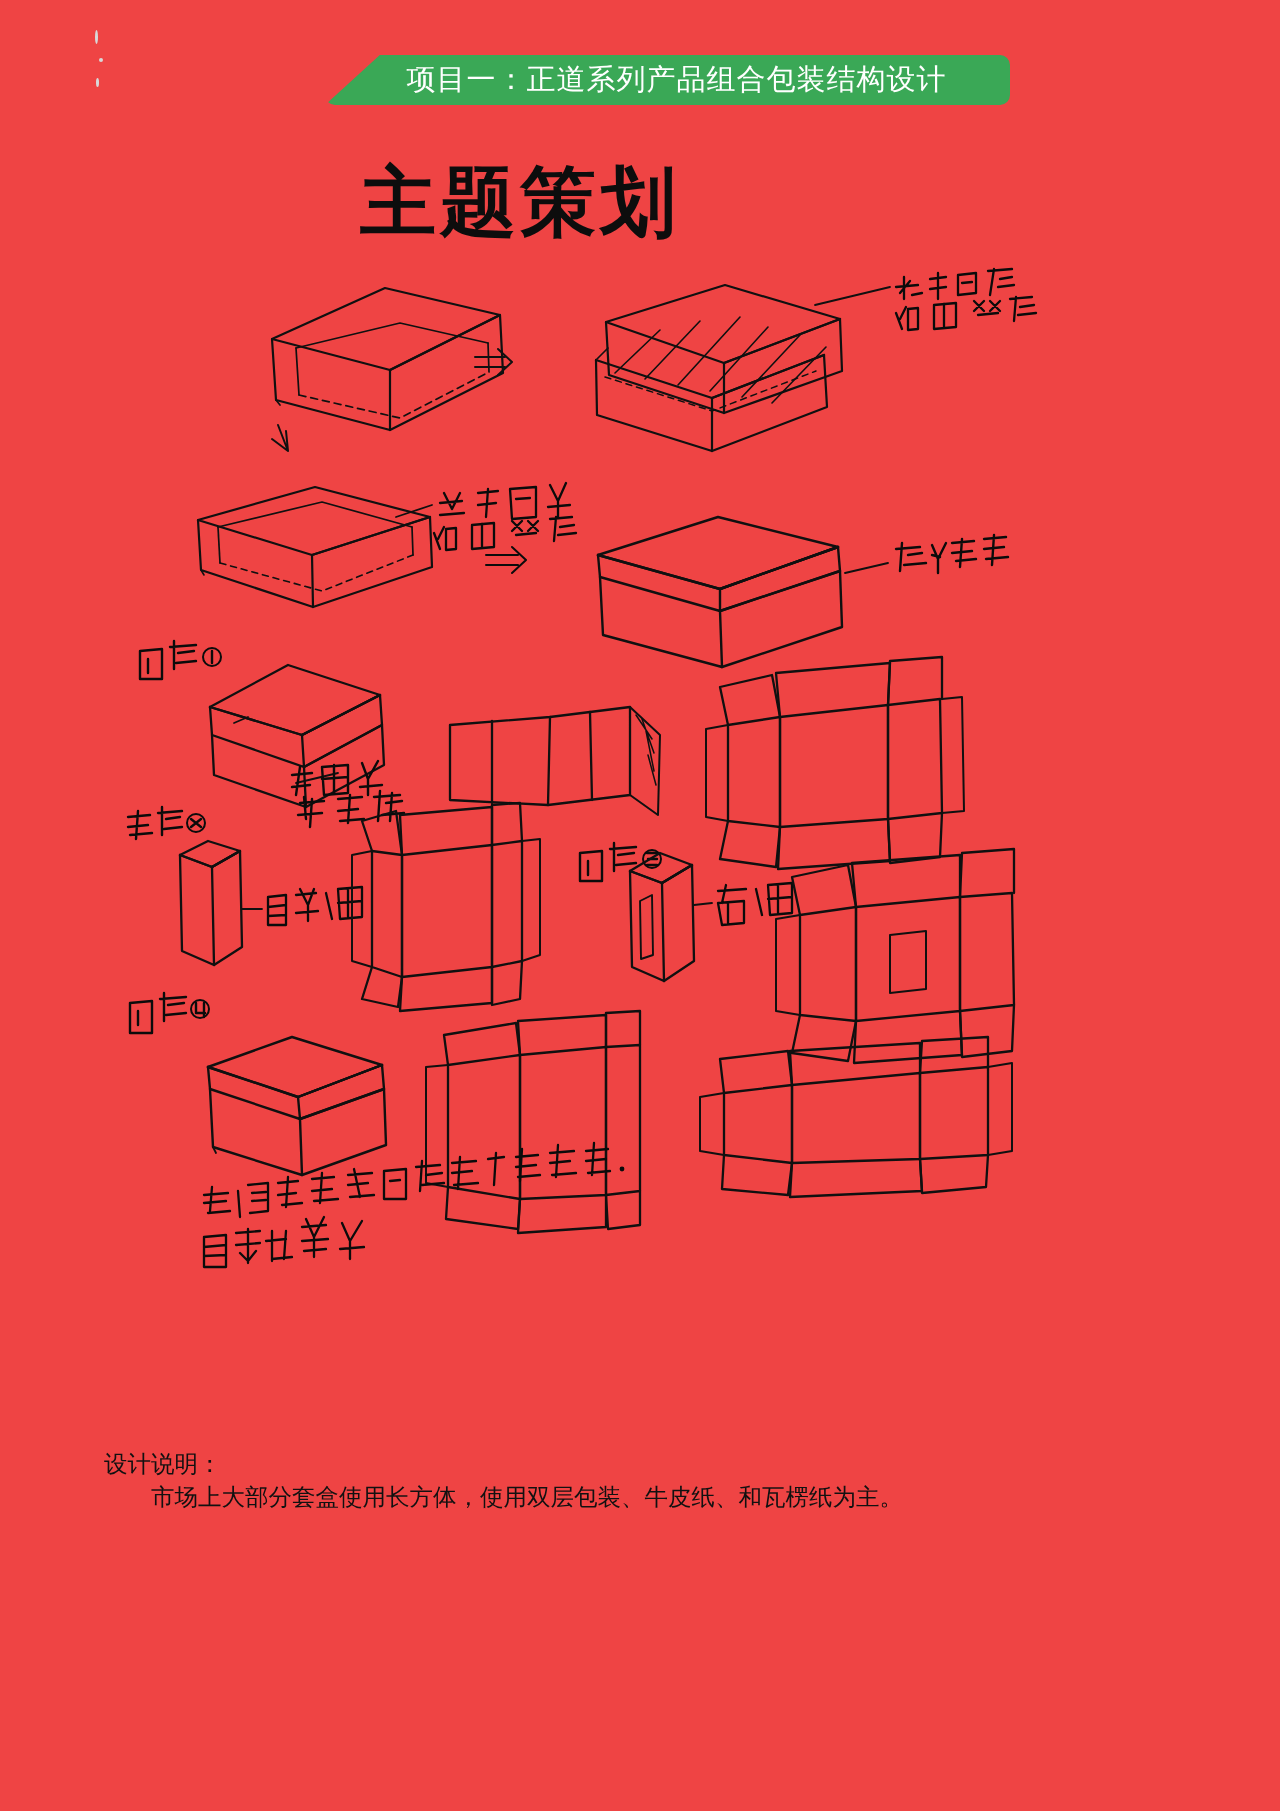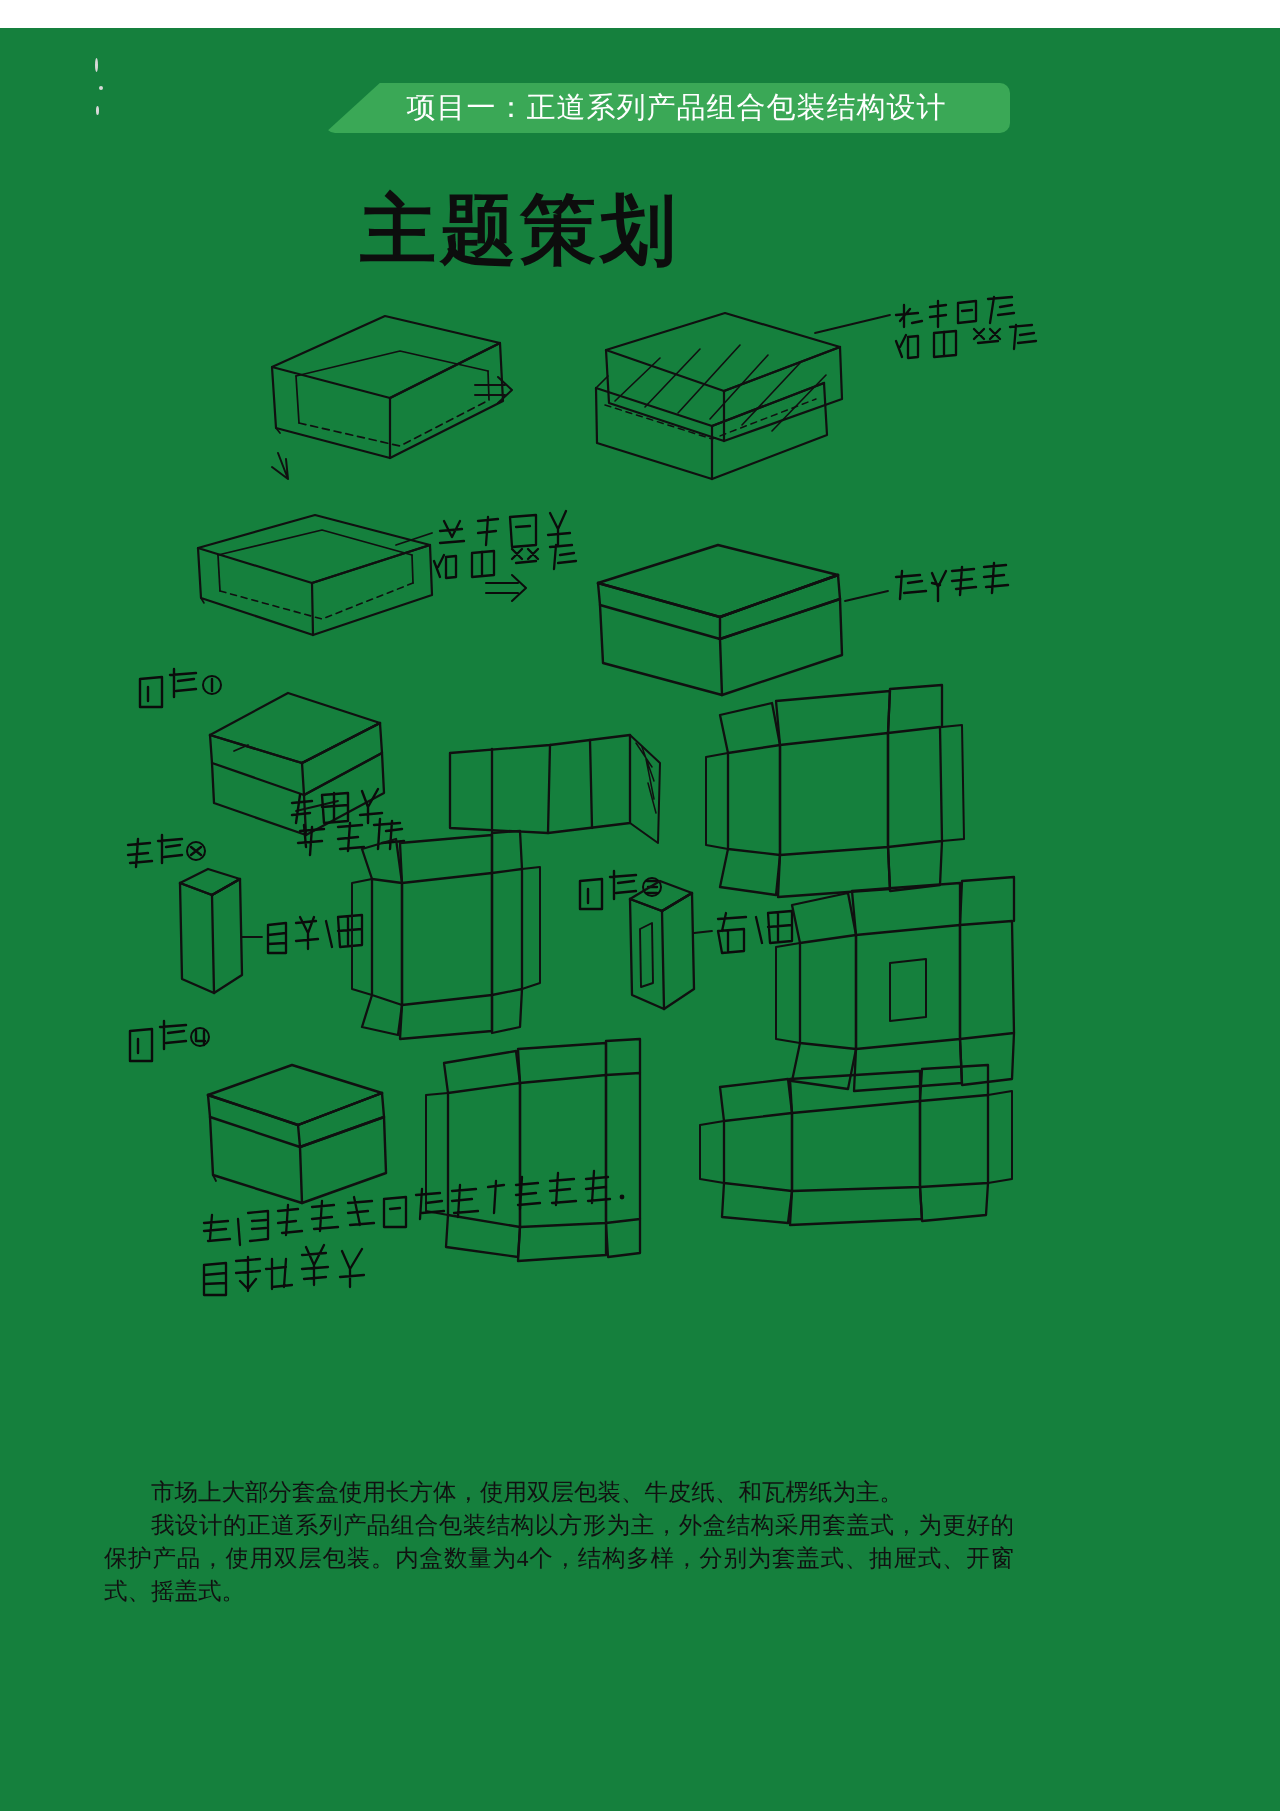--- a/index.html
+++ b/index.html
@@ -10,22 +10,21 @@
   body {
     width: 1280px;
     height: 1811px;
     position: relative;
     font-family: "Liberation Serif", "DejaVu Serif", serif;
     overflow: hidden;
   }
   .page {
     position: absolute;
     inset: 0;
-    background: #15803d;
-    margin-top: 28px;
+    background: #ef4444;
   }
 
   
   .banner-wrap {
     position: absolute;
     left: 325px;
     top: 55px;
     width: 685px;
     height: 50px;
   }
@@ -414,17 +413,17 @@
         <path d="M136 978 L160 976 M136 990 L160 988 M148 974 L148 1008 M140 998 L148 1006 M156 996 L148 1006"></path>
         <path d="M172 976 L172 1006 M166 986 L186 984 M172 1004 L192 1002 M186 976 L184 1004"></path>
         <path d="M202 972 L226 970 M206 964 L214 982 M224 962 L214 982 M202 986 L228 984 M214 982 L214 1002 M204 996 L226 994"></path>
         <path d="M242 968 L250 986 M262 966 L250 986 M240 994 L264 992 M250 986 L250 1004"></path>
       </g>
 
     </svg>
   </div>
 
   <div class="desc">
+    <p>设计说明：</p>
     <p class="indent">市场上大部分套盒使用长方体，使用双层包装、牛皮纸、和瓦楞纸为主。</p>
-    <p class="indent">我设计的正道系列产品组合包装结构以方形为主，外盒结构采用套盖式，为更好的保护产品，使用双层包装。内盒数量为4个，结构多样，分别为套盖式、抽屉式、开窗式、摇盖式。</p>
   </div>
 
 </div>
 
 </body></html>

